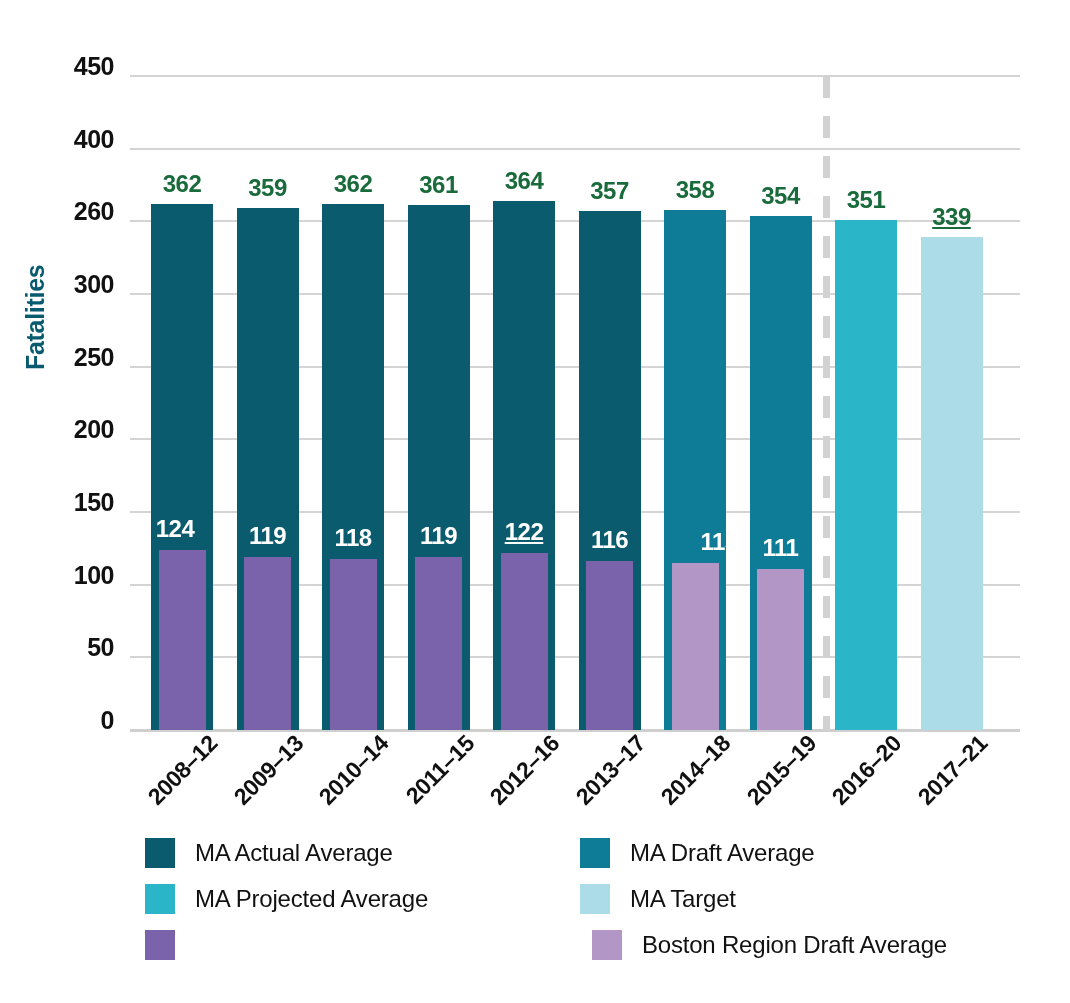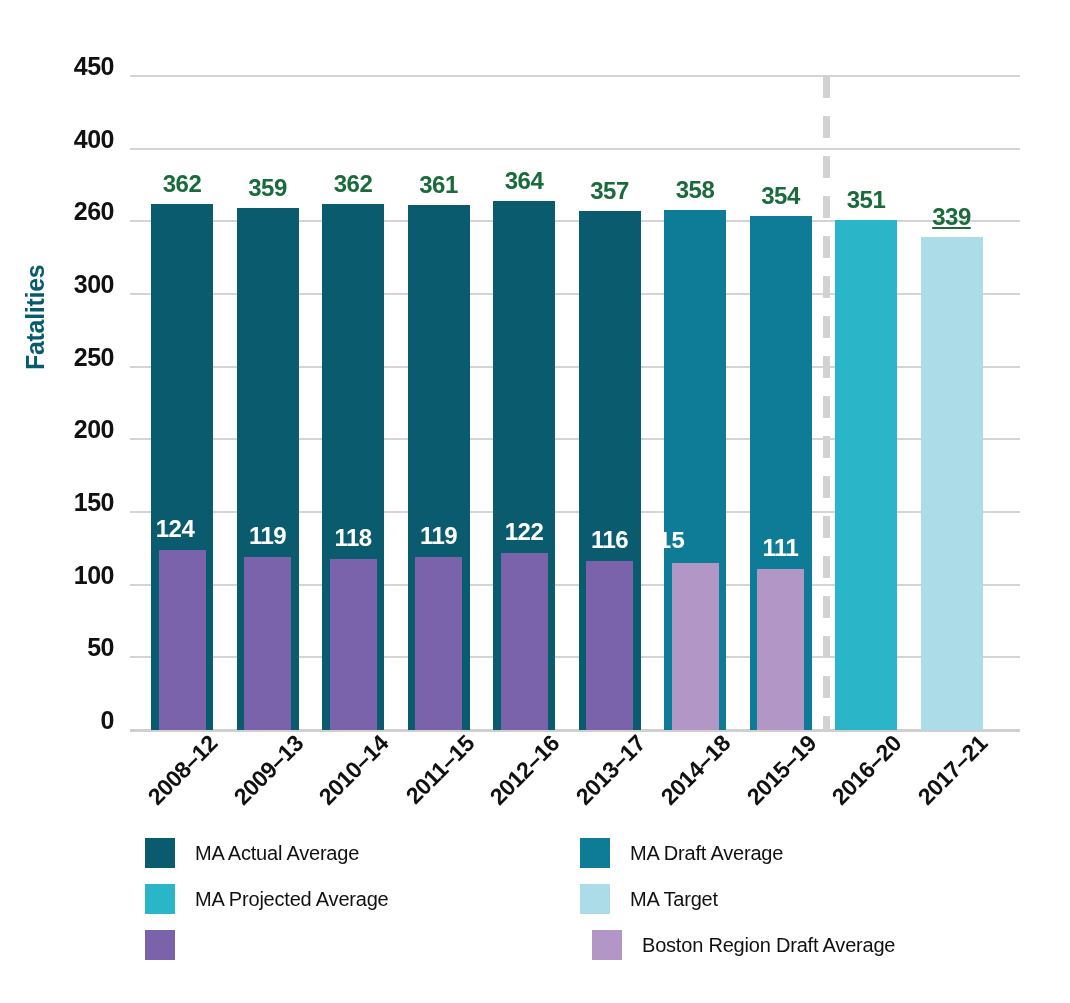--- a/index.html
+++ b/index.html
@@ -132,21 +132,21 @@
     display: flex;
     align-items: center;
   }
   .legend-swatch {
     width: 30px;
     height: 30px;
     flex: 0 0 30px;
   }
   .legend-label {
     margin-left: 20px;
-    font-size: 20px;
+    font-size: 24px;
     color: #111111;
     white-space: nowrap;
     letter-spacing: -0.2px;
   }
 </style>
 </head>
 <body>
 
 <div id="chart-root">
 
@@ -188,29 +188,29 @@
       <div class="bar-label outer-label" style="left: 178px; width: 90px; top: 93.8933px;">362</div>
       <div class="bar-inner" style="left: 199.5px; width: 47px; height: 171.493px; background: rgb(123, 99, 172);"></div>
       <div class="bar-label inner-label" style="left: 178px; width: 90px; top: 447.507px;">118</div>
       <div class="bar-outer" style="left: 277.5px; width: 62px; height: 524.653px; background: rgb(10, 91, 110);"></div>
       <div class="bar-label outer-label" style="left: 263.5px; width: 90px; top: 95.3467px;">361</div>
       <div class="bar-inner" style="left: 285px; width: 47px; height: 172.947px; background: rgb(123, 99, 172);"></div>
       <div class="bar-label inner-label" style="left: 263.5px; width: 90px; top: 446.053px;">119</div>
       <div class="bar-outer" style="left: 363px; width: 62px; height: 529.013px; background: rgb(10, 91, 110);"></div>
       <div class="bar-label outer-label" style="left: 349px; width: 90px; top: 90.9867px;">364</div>
       <div class="bar-inner" style="left: 370.5px; width: 47px; height: 177.307px; background: rgb(123, 99, 172);"></div>
-      <div class="bar-label inner-label" style="left: 349px; width: 90px; top: 441.693px;">122</div>
+      <div class="bar-label inner-label" style="left: 349px; width: 90px; top: 441.693px; text-decoration: underline;">122</div>
       <div class="bar-outer" style="left: 448.5px; width: 62px; height: 518.84px; background: rgb(10, 91, 110);"></div>
       <div class="bar-label outer-label" style="left: 434.5px; width: 90px; top: 101.16px;">357</div>
       <div class="bar-inner" style="left: 456px; width: 47px; height: 168.587px; background: rgb(123, 99, 172);"></div>
       <div class="bar-label inner-label" style="left: 434.5px; width: 90px; top: 450.413px;">116</div>
       <div class="bar-outer" style="left: 534px; width: 62px; height: 520.293px; background: rgb(14, 124, 150);"></div>
       <div class="bar-label outer-label" style="left: 520px; width: 90px; top: 99.7067px;">358</div>
       <div class="bar-inner" style="left: 541.5px; width: 47px; height: 167.133px; background: rgb(178, 150, 198);"></div>
-      <div class="bar-label inner-label" style="left: 489px; width: 90px; top: 451.867px; font-family: Liberation Mono, monospace;">115</div>
+      <div class="bar-label inner-label" style="left: 544px; width: 90px; top: 451.867px;">115</div>
       <div class="bar-outer" style="left: 619.5px; width: 62px; height: 514.48px; background: rgb(14, 124, 150);"></div>
       <div class="bar-label outer-label" style="left: 605.5px; width: 90px; top: 105.52px;">354</div>
       <div class="bar-inner" style="left: 627px; width: 47px; height: 161.32px; background: rgb(178, 150, 198);"></div>
       <div class="bar-label inner-label" style="left: 605.5px; width: 90px; top: 457.68px;">111</div>
       <div class="bar-outer" style="left: 705px; width: 62px; height: 510.12px; background: rgb(43, 181, 200);"></div>
       <div class="bar-label outer-label" style="left: 691px; width: 90px; top: 109.88px;">351</div>
       <div class="bar-outer" style="left: 790.5px; width: 62px; height: 492.68px; background: rgb(171, 220, 232);"></div>
       <div class="bar-label outer-label" style="left: 776.5px; width: 90px; top: 127.32px; text-decoration: underline;">339</div>
       <div class="divider" style="left: 693px;"></div>
     </div>

